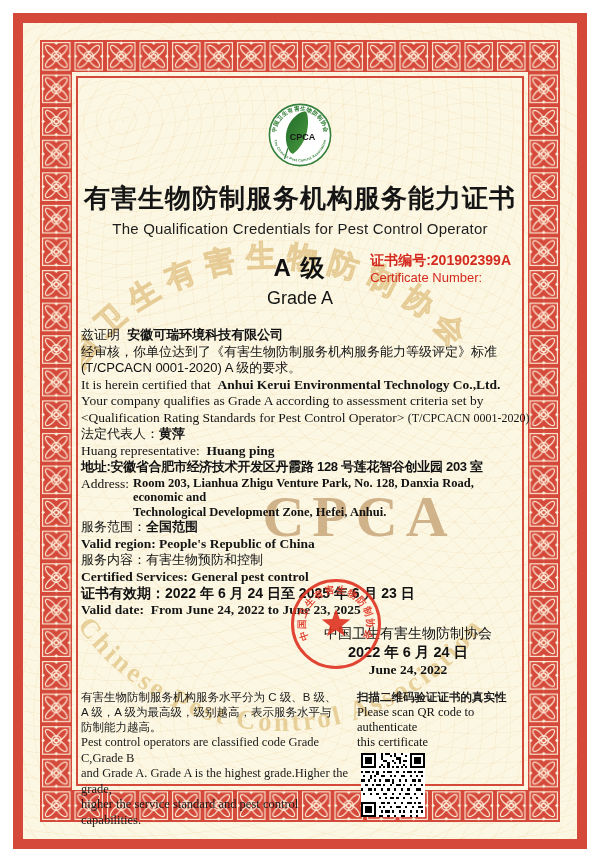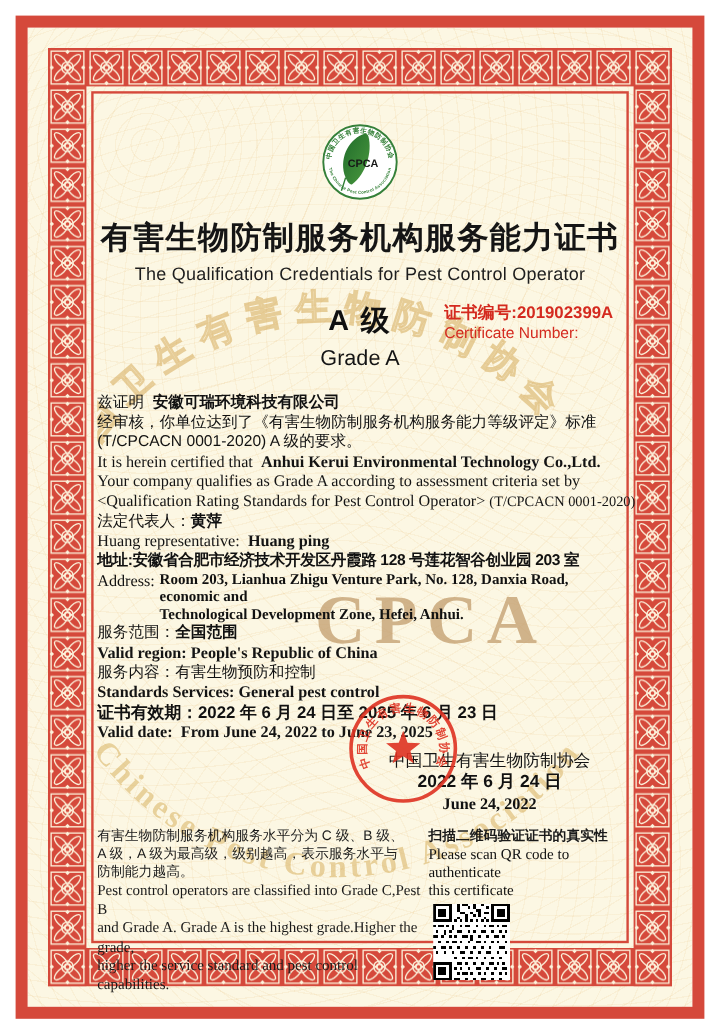--- a/index.html
+++ b/index.html
@@ -156,21 +156,21 @@
         <div class="row en"><span>Huang representative:</span>&nbsp; <b>Huang ping</b></div>
         <div class="row addr-zh"><span>地址:</span><span>安徽省合肥市经济技术开发区丹霞路 128 号莲花智谷创业园 203 室</span></div>
         <div class="addr-en">
           <span class="lab">Address:</span>
           <span class="val"><span>Room 203, Lianhua Zhigu Venture Park, No. 128, Danxia Road, economic and</span><br>
           <span>Technological Development Zone, Hefei, Anhui.</span></span>
         </div>
         <div class="row"><span>服务范围：</span><span class="bold">全国范围</span></div>
         <div class="row en bold">Valid region: People's Republic of China</div>
         <div class="row"><span>服务内容：</span><span>有害生物预防和控制</span></div>
-        <div class="row en bold">Standards Services: General pest control</div>
+        <div class="row en bold">Certified Services: General pest control</div>
         <div class="row bold" style="font-size:14px"><span>证书有效期：</span><span>2022 年 6 月 24 日至 2025 年 6 月 23 日</span></div>
         <div class="row en bold"><span>Valid date:</span>&nbsp; <span>From June 24, 2022 to June 23, 2025</span></div>
       </div>
 
       <div class="sig-block">
         <div class="sig-inner">
           <div class="sig-org">中国卫生有害生物防制协会</div>
           <div class="sig-date-zh">2022 年 6 月 24 日</div>
           <div class="sig-date-en">June 24, 2022</div>
         </div>
@@ -185,21 +185,21 @@
           </text>
           <polygon fill="#df3222" points="46,31 49.7,40.9 60.3,41.4 52.0,47.9 54.8,58.1 46,52.3 37.2,58.1 40.0,47.9 31.7,41.4 42.3,40.9"></polygon>
         </svg>
       </div>
 
       <div class="footer">
         <div class="notes">
           <div class="note-zh">有害生物防制服务机构服务水平分为 C 级、B 级、</div>
           <div class="note-zh">A 级，A 级为最高级，级别越高，表示服务水平与</div>
           <div class="note-zh">防制能力越高。</div>
-          <div class="note-en">Pest control operators are classified into Grade C,Pest B</div>
+          <div class="note-en">Pest control operators are classified code Grade C,Grade B</div>
           <div class="note-en">and Grade A. Grade A is the highest grade.Higher the grade,</div>
           <div class="note-en">higher the service standard and pest control capabilities.</div>
         </div>
         <div class="qr-col">
           <div class="qr-cap-zh">扫描二维码验证证书的真实性</div>
           <div class="qr-cap-en">Please scan QR code to authenticate</div>
           <div class="qr-cap-en">this certificate</div>
           <div class="qr-box">
             <svg width="64" height="64" viewBox="0 0 29 29" shape-rendering="crispEdges">
               <rect width="29" height="29" fill="#ffffff"></rect>

